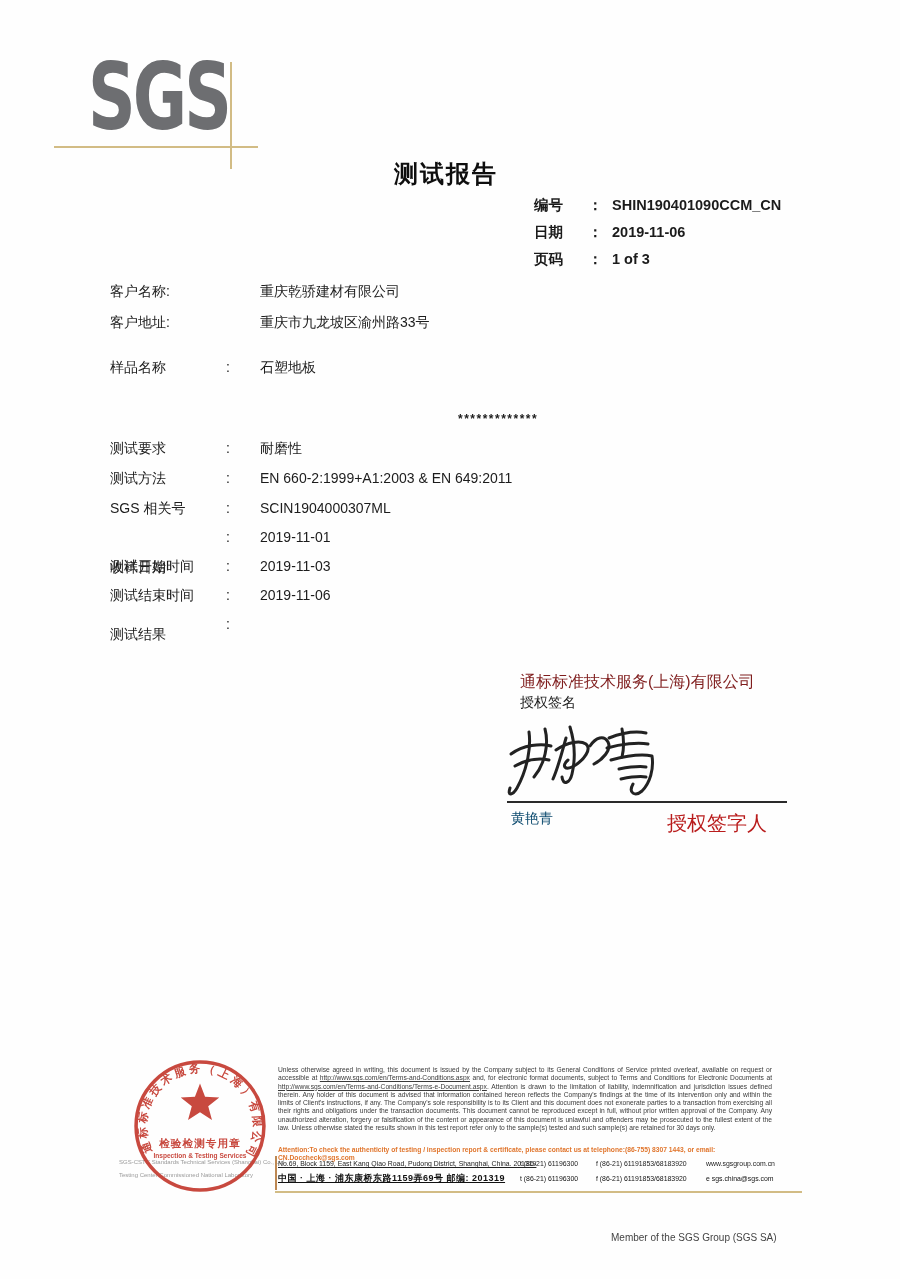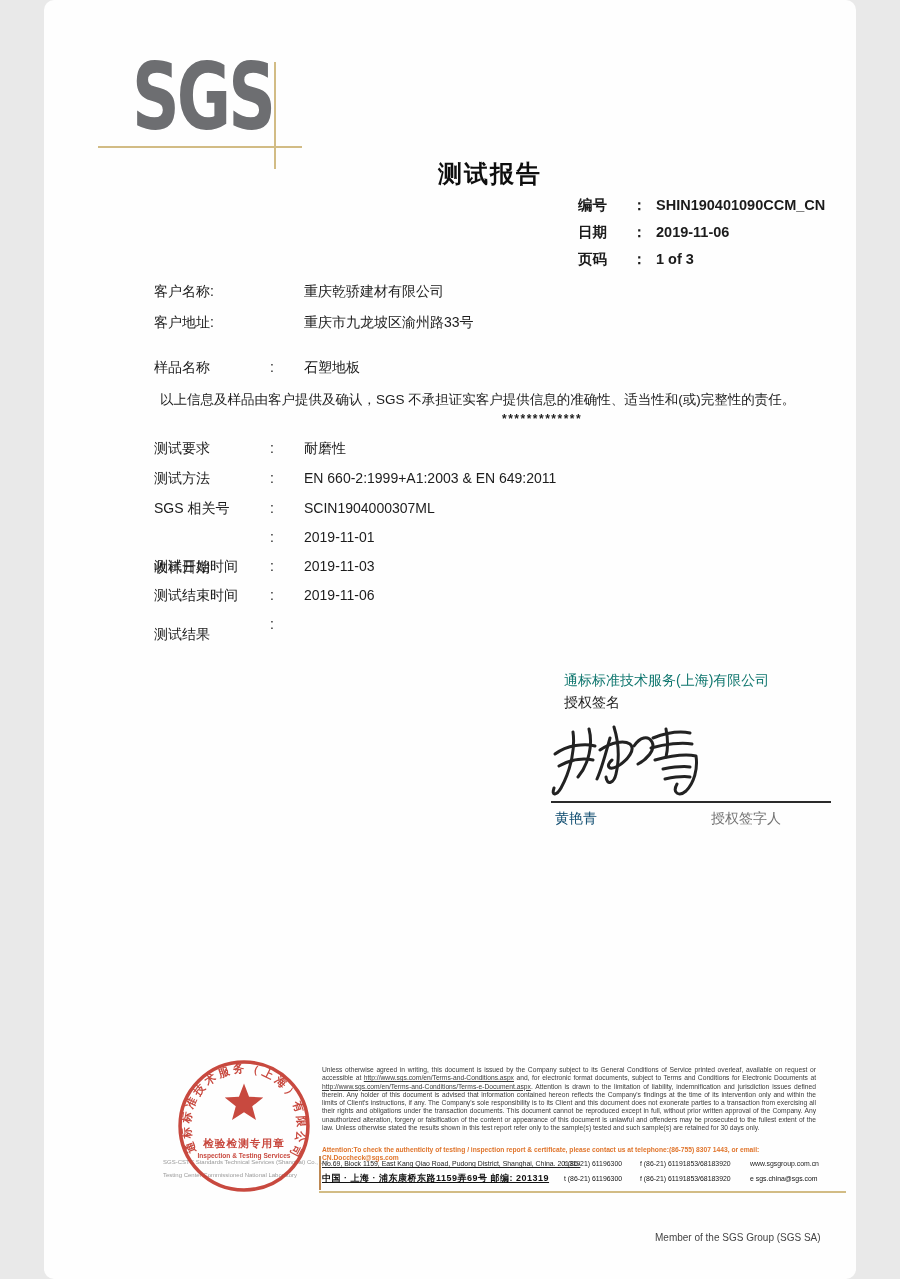--- a/index.html
+++ b/index.html
@@ -1,19 +1,19 @@
 <!DOCTYPE html>
 <html><head>
 <meta charset="utf-8">
 <style>
   html,body{margin:0;padding:0;background:#e9e9e9;}
   .page{
-    position:relative;width:812px;height:1279px;margin:0 auto;
+    position:relative;width:900px;height:1279px;margin:0 auto;
     background:#fefefe;overflow:hidden;
-    font-family:"Liberation Sans", sans-serif;color:#222;border-radius:10px;
+    font-family:"Liberation Sans", sans-serif;color:#222;
   }
 
   
   .logo-text{
     position:absolute;left:88px;top:52px;
     font-family:"DejaVu Sans", sans-serif;font-weight:bold;
     font-size:92px;line-height:1;color:#6d6e71;
     letter-spacing:-4px;transform:scaleX(.72);transform-origin:left top;
   }
   .logo-vline{position:absolute;left:230px;top:62px;width:2px;height:107px;background:#d2bc85;}
@@ -26,26 +26,26 @@
   .meta-row .m-colon{width:24px;text-align:left;padding-left:8px;}
 
   
   .f-label{position:absolute;left:110px;font-size:14px;color:#1c1c1c;}
   .f-colon{position:absolute;left:226px;font-size:14px;color:#1c1c1c;}
   .f-value{position:absolute;left:260px;font-size:14px;color:#1c1c1c;}
   .disclaimer{position:absolute;left:116px;top:391px;font-size:13.5px;color:#1c1c1c;width:690px;}
   .stars{position:absolute;left:458px;top:412px;font-size:12px;font-weight:bold;letter-spacing:1.5px;color:#1c1c1c;}
 
   
-  .sign-company{position:absolute;left:520px;top:672px;font-size:14px;color:#0f766e;}
+  .sign-company{position:absolute;left:520px;top:672px;font-size:16px;color:#7f1d1d;}
   .sign-label{position:absolute;left:520px;top:694px;font-size:14px;color:#1c1c1c;}
   .sign-svg{position:absolute;left:503px;top:716px;}
   .sign-line{position:absolute;left:507px;top:801px;width:280px;height:2px;background:#2a2a2a;}
   .sign-name{position:absolute;left:511px;top:810px;font-size:14px;color:#0c4a6e;}
-  .sign-title{position:absolute;left:667px;top:810px;font-size:14px;color:#737373;}
+  .sign-title{position:absolute;left:667px;top:810px;font-size:20px;color:#b91c1c;}
 
   
   .stamp-caption{position:absolute;left:119px;width:190px;font-size:6px;color:#9a9a9a;line-height:7.5px;}
   .stamp-svg{position:absolute;left:131px;top:1057px;opacity:.92;}
   .legal{
     position:absolute;left:278px;top:1066px;width:494px;
     font-size:6.7px;line-height:8.3px;color:#3a3a3a;text-align:justify;
   }
   .legal .url{text-decoration:underline;}
   .attention{
@@ -91,21 +91,20 @@
 
   <span class="f-label" style="top:283px">客户名称:</span>
   <span class="f-value" style="top:283px">重庆乾骄建材有限公司</span>
   <span class="f-label" style="top:314px">客户地址:</span>
   <span class="f-value" style="top:314px">重庆市九龙坡区渝州路33号</span>
 
   <span class="f-label" style="top:359px">样品名称</span>
   <span class="f-colon" style="top:359px">:</span>
   <span class="f-value" style="top:359px">石塑地板</span>
 
-  <div class="disclaimer">以上信息及样品由客户提供及确认，SGS 不承担证实客户提供信息的准确性、适当性和(或)完整性的责任。</div>
   <div class="stars">*************</div>
 
   <span class="f-label" style="top:440px">测试要求</span>
   <span class="f-colon" style="top:440px">:</span>
   <span class="f-value" style="top:440px">耐磨性</span>
 
   <span class="f-label" style="top:470px">测试方法</span>
   <span class="f-colon" style="top:470px">:</span>
   <span class="f-value" style="top:470px">EN 660-2:1999+A1:2003 &amp; EN 649:2011</span>
 

